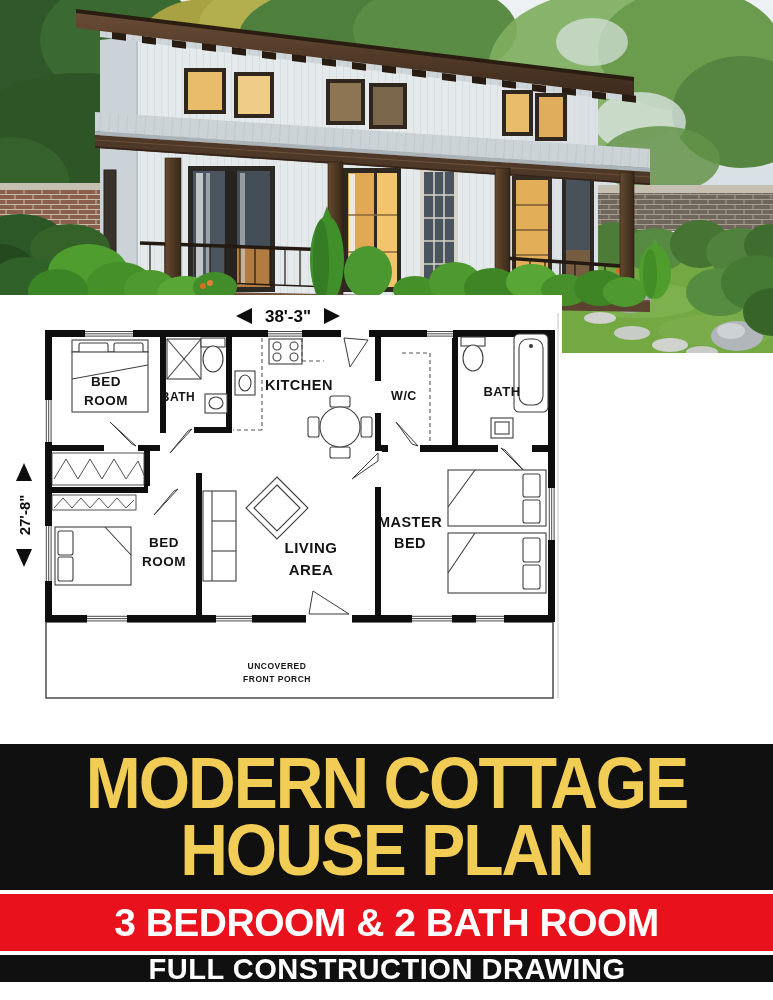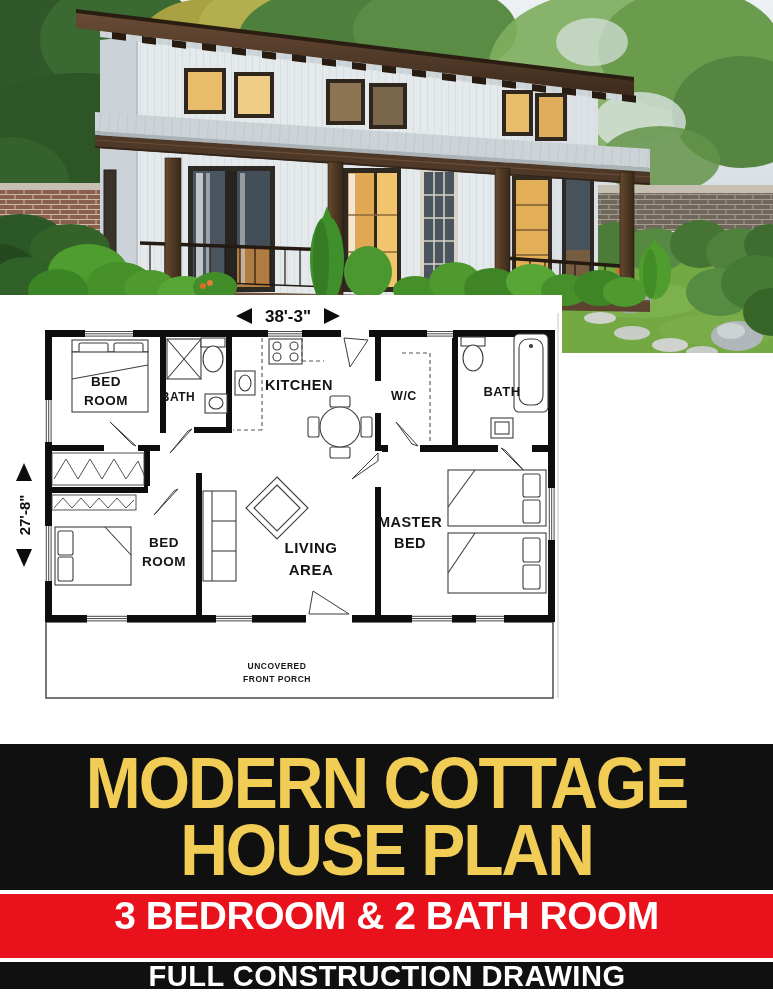--- a/index.html
+++ b/index.html
@@ -7,21 +7,21 @@
   .cover{position:relative;width:773px;height:1000px;background:#fff;overflow:hidden;}
   .photo{position:absolute;top:0;left:0;width:773px;height:353px;}
   .plan-card{position:absolute;top:295px;left:0;width:562px;height:413px;background:#ffffff;}
   .plan-card svg{display:block;}
   .plan-label{font-family:"Liberation Sans",sans-serif;font-weight:700;fill:#141414;letter-spacing:.5px;}
   .dim-label{font-family:"Liberation Sans",sans-serif;font-weight:700;fill:#0d0d0d;}
   .banners{position:absolute;top:708px;left:0;width:773px;margin-top:36px;}
   .banner-title{height:146px;background:#101010;display:flex;flex-direction:column;justify-content:center;align-items:center;}
   .title-line{color:#f1cd55;font-weight:700;font-size:66px;line-height:67px;letter-spacing:-2px;transform:scaleY(1.1);white-space:nowrap;}
   .sep{height:4px;background:#ffffff;}
-  .banner-red{height:64px;background:#e9111b;display:flex;justify-content:center;align-items:flex-start;}
+  .banner-red{height:57px;background:#e9111b;display:flex;justify-content:center;align-items:center;}
   .banner-red span{color:#fff;font-weight:700;font-size:39px;letter-spacing:-.5px;white-space:nowrap;}
   .banner-black{height:27px;background:#101010;display:flex;justify-content:center;align-items:center;}
   .banner-black span{color:#fff;font-weight:600;font-size:30px;letter-spacing:.5px;transform:scaleX(.97);white-space:nowrap;}
 </style>
 </head>
 <body>
 
 <div class="cover">
 
   <div class="photo">

